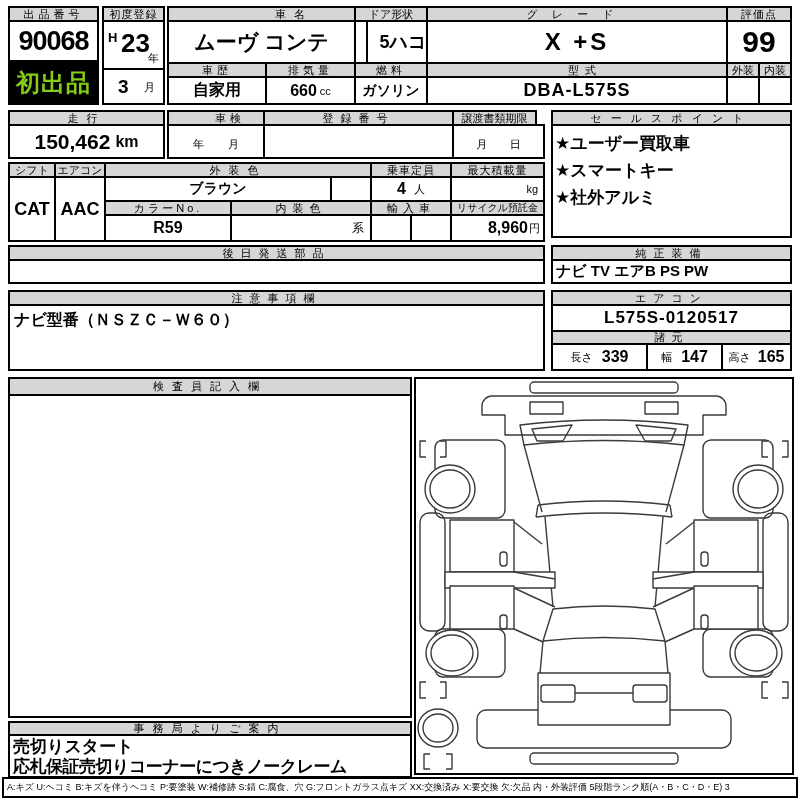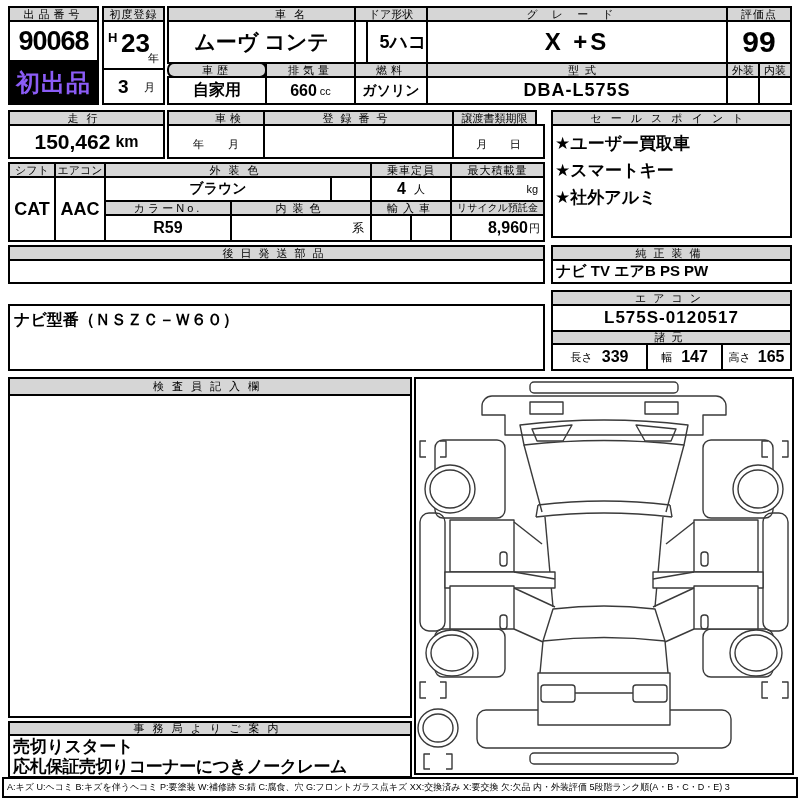--- a/index.html
+++ b/index.html
@@ -3,21 +3,21 @@
 <meta charset="utf-8">
 <style>
   html,body{margin:0;padding:0;background:#fff;}
   #sheet{position:relative;width:800px;height:800px;background:#fff;
          font-family:"Liberation Sans","DejaVu Sans",sans-serif;color:#000;overflow:hidden;}
   .b{position:absolute;box-sizing:border-box;border:2px solid #000;background:#fff;}
   .h{background:#d6d6d6;display:flex;align-items:center;justify-content:center;
      font-size:11px;letter-spacing:4px;white-space:nowrap;overflow:hidden;}
   .v{display:flex;align-items:center;justify-content:center;font-weight:bold;white-space:nowrap;overflow:hidden;}
   .small{font-size:11px;font-weight:normal;}
-  .blk{background:#000;color:#8b5cf6;}
+  .blk{background:#000;color:#84cc16;}
   svg{display:block;}
 </style>
 </head>
 <body>
 
 <div id="sheet">
 
   <div class="b h" style="left:8px;top:6px;width:91px;height:16px;">出品番号</div>
   <div class="b v" style="left:8px;top:20px;width:91px;height:42px;font-size:27px;letter-spacing:-1px;">90068</div>
   <div class="b v blk" style="left:8px;top:60px;width:91px;height:45px;font-size:24px;letter-spacing:1px;">初出品</div>
@@ -36,21 +36,21 @@
   <div class="b h" style="left:167px;top:6px;width:221px;height:16px;letter-spacing:8px;padding-left:33px;">車名</div>
   <div class="b h" style="left:354px;top:6px;width:74px;height:16px;letter-spacing:0;">ドア形状</div>
   <div class="b h" style="left:426px;top:6px;width:302px;height:16px;letter-spacing:14px;">グレード</div>
   <div class="b h" style="left:726px;top:6px;width:66px;height:16px;letter-spacing:1px;">評価点</div>
 
   <div class="b v" style="left:167px;top:20px;width:189px;height:44px;font-size:21px;">ムーヴ コンテ</div>
   <div class="b v" style="left:354px;top:20px;width:74px;height:44px;font-size:18px;margin-left:12px;">5ハコ</div>
   <div class="b v" style="left:426px;top:20px;width:302px;height:44px;font-size:24px;letter-spacing:3px;">X +S</div>
   <div class="b v" style="left:726px;top:20px;width:66px;height:44px;font-size:30px;">99</div>
 
-  <div class="b h" style="left:167px;top:62px;width:100px;height:16px;border-radius:7px;">車歴</div>
+  <div class="b h" style="left:167px;top:62px;width:100px;height:16px;">車歴</div>
   <div class="b h" style="left:265px;top:62px;width:91px;height:16px;">排気量</div>
   <div class="b h" style="left:354px;top:62px;width:74px;height:16px;">燃料</div>
   <div class="b h" style="left:426px;top:62px;width:302px;height:16px;letter-spacing:6px;padding-left:16px;">型式</div>
   <div class="b h" style="left:726px;top:62px;width:34px;height:16px;letter-spacing:0;">外装</div>
   <div class="b h" style="left:758px;top:62px;width:34px;height:16px;letter-spacing:0;">内装</div>
 
   <div class="b v" style="left:167px;top:76px;width:100px;height:29px;font-size:16px;">自家用</div>
   <div class="b v" style="left:265px;top:76px;width:91px;height:29px;font-size:16px;gap:3px;">
     <span>660</span>
     <span class="small">cc</span>
@@ -116,20 +116,21 @@
   <div class="b v" style="left:450px;top:214px;width:95px;height:28px;justify-content:flex-end;padding-right:3px;gap:1px;">
     <span style="font-size:16px;">8,960</span>
     <span class="small">円</span>
   </div>
 
   <div class="b h" style="left:8px;top:245px;width:537px;height:16px;letter-spacing:7px;">後日発送部品</div>
   <div class="b v" style="left:8px;top:259px;width:537px;height:25px;"></div>
   <div class="b h" style="left:551px;top:245px;width:241px;height:16px;letter-spacing:7px;">純正装備</div>
   <div class="b v" style="left:551px;top:259px;width:241px;height:25px;justify-content:flex-start;padding-left:3px;font-size:15px;">ナビ TV エアB PS PW</div>
 
+  <div class="b h" style="left:8px;top:290px;width:537px;height:16px;letter-spacing:7px;">注意事項欄</div>
   <div class="b" style="left:8px;top:304px;width:537px;height:67px;padding:4px;font-size:16px;font-weight:bold;">ナビ型番（ＮＳＺＣ－Ｗ６０）</div>
 
   <div class="b h" style="left:551px;top:290px;width:241px;height:16px;letter-spacing:7px;">エアコン</div>
   <div class="b v" style="left:551px;top:304px;width:241px;height:28px;font-size:17px;letter-spacing:1px;">L575S-0120517</div>
   <div class="b h" style="left:551px;top:330px;width:241px;height:15px;letter-spacing:6px;">諸元</div>
   <div class="b v" style="left:551px;top:343px;width:97px;height:28px;gap:9px;">
     <span class="small">長さ</span>
     <span style="font-size:16px;">339</span>
   </div>
   <div class="b v" style="left:646px;top:343px;width:77px;height:28px;gap:9px;">

